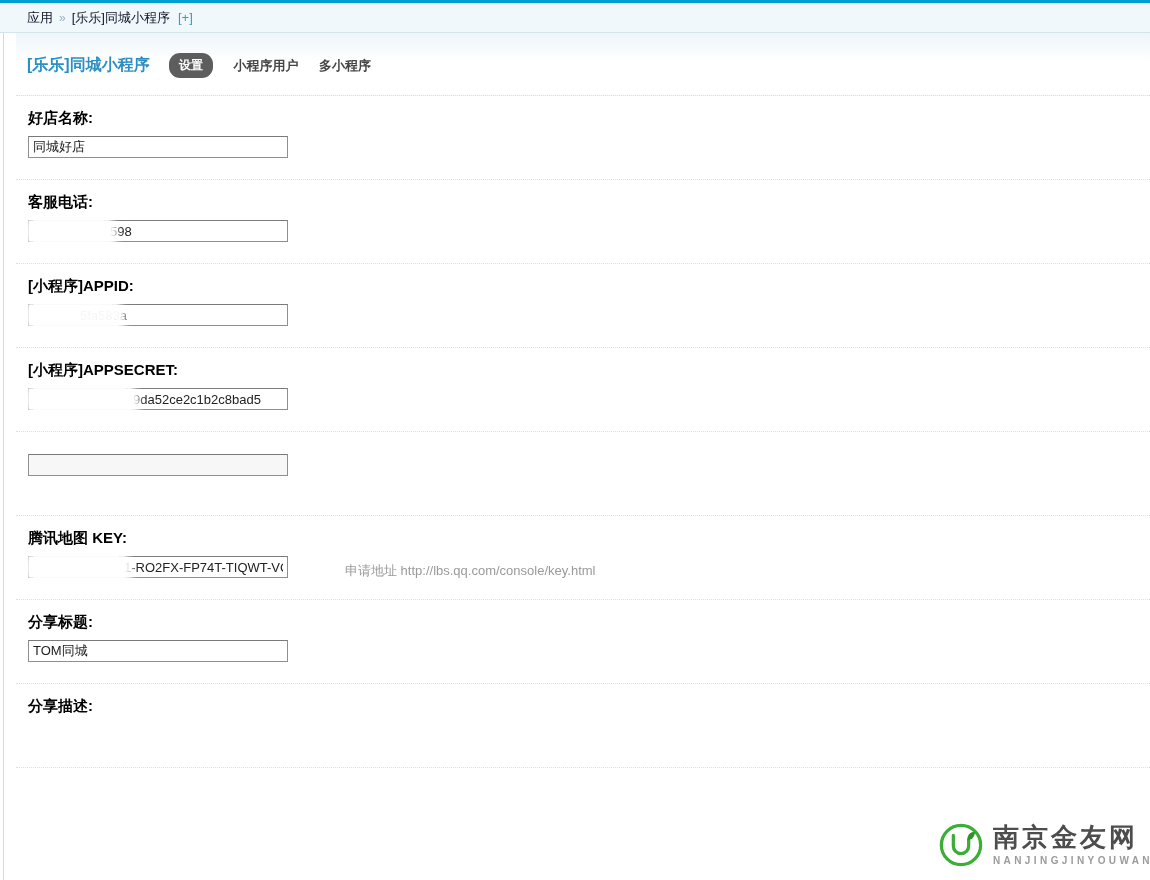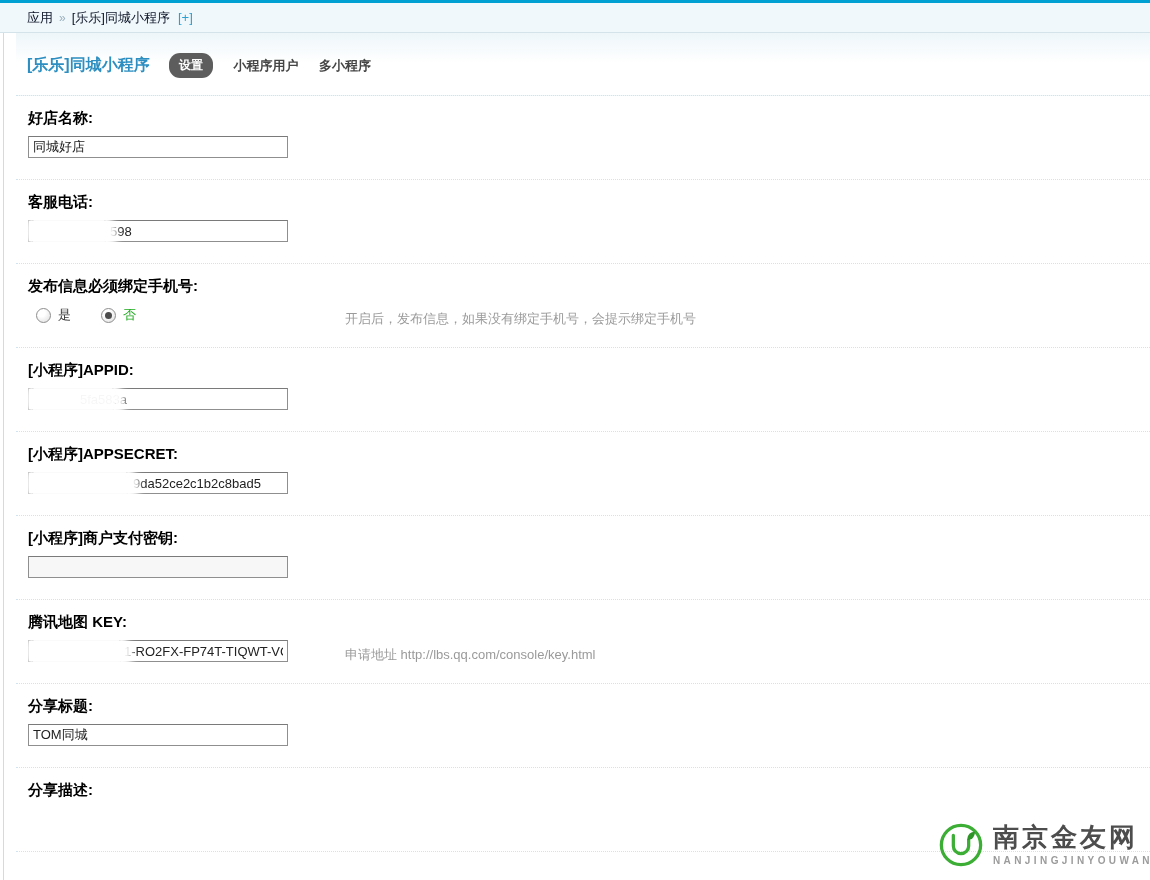--- a/index.html
+++ b/index.html
@@ -99,50 +99,39 @@
   </div>
 
   <div class="row">
     <div class="flabel">客服电话:</div>
     <div class="input-line"><span class="input-wrap">
       <input type="text" class="txt p1" value="598" style="">
       <span class="blur b1"></span>
     </span></div>
   </div>
 
-  <div class="row">
-    <div class="flabel">发布信息必须绑定手机号:</div>
-    <div class="radio-line">
-      <span class="radio"></span>
-      <span class="rlabel">是</span>
-      <span class="radio checked"></span>
-      <span class="rlabel green">否</span>
-    </div>
-    <div class="hint">开启后，发布信息，如果没有绑定手机号，会提示绑定手机号</div>
-  </div>
 
   <div class="row">
     <div class="flabel">[小程序]APPID:</div>
     <div class="input-line"><span class="input-wrap">
       <input type="text" class="txt p3" value="5fa583a" style="">
       <span class="blur b3"></span>
     </span></div>
   </div>
 
   <div class="row">
     <div class="flabel">[小程序]APPSECRET:</div>
     <div class="input-line"><span class="input-wrap">
       <input type="text" class="txt p4" value="9da52ce2c1b2c8bad5" style="">
       <span class="blur b4"></span>
     </span></div>
   </div>
 
 
   <div class="row">
-    <div class="flabel">[小程序]商户支付密钥:</div>
     <div class="input-line"><span class="input-wrap">
       <input type="text" class="txt empty" value="" style="">
     </span></div>
   </div>
 
   <div class="row">
     <div class="flabel">腾讯地图 KEY:</div>
     <div class="input-line"><span class="input-wrap">
       <input type="text" class="txt p7" value="1-RO2FX-FP74T-TIQWT-VGFL" style="">
       <span class="blur b7"></span>

